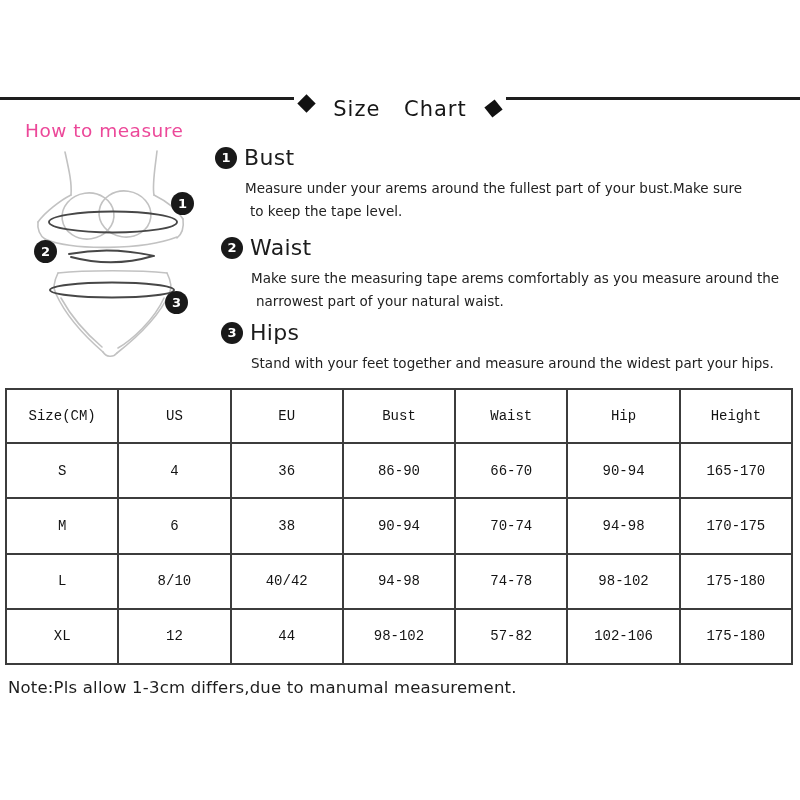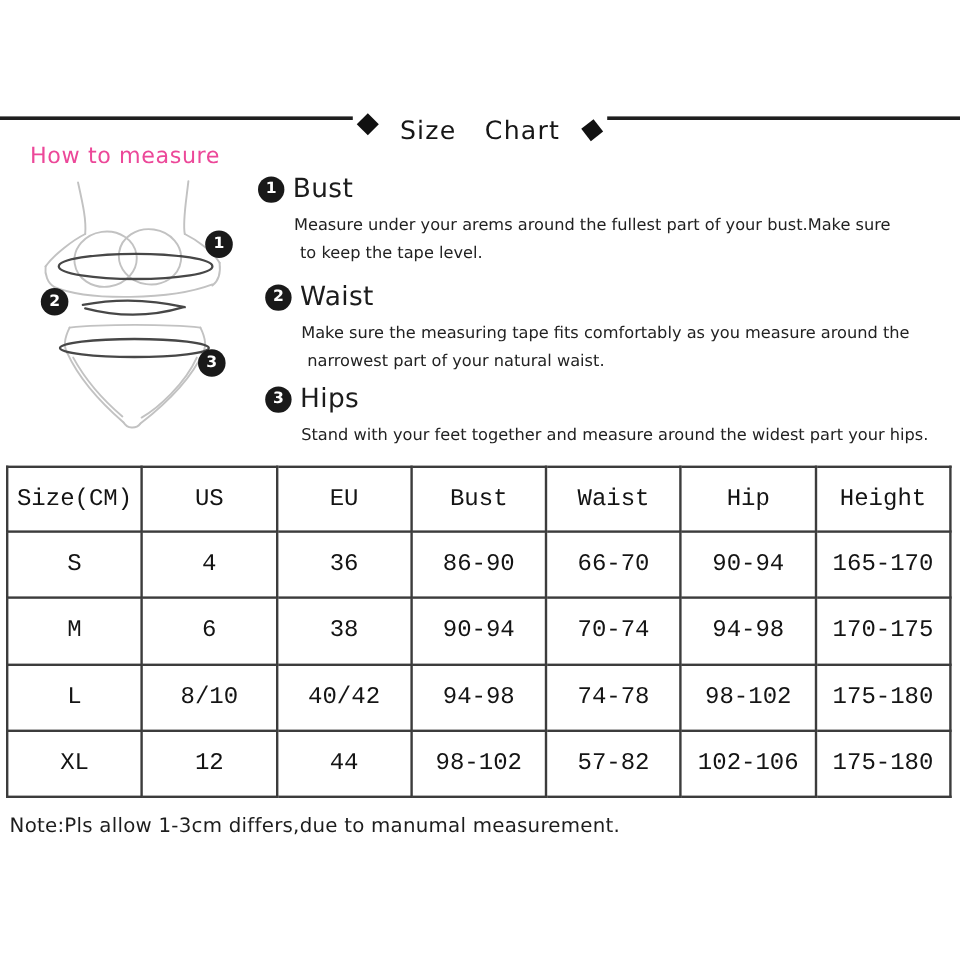--- a/index.html
+++ b/index.html
@@ -55,21 +55,21 @@
   }
   .section-title{font-size:22px;font-weight:500;color:#1c1c1c;letter-spacing:0.3px;}
   .section-desc{margin-left:30px;margin-top:7px;font-size:13.5px;line-height:23px;color:#222;font-weight:500;}
   .section-desc .line2{padding-left:5px;}
 
   
   .size-table{
     position:absolute;left:5px;top:388px;width:788px;height:277px;
     border-collapse:collapse;table-layout:fixed;
     font-family:"Liberation Mono","DejaVu Sans Mono",monospace;
-    font-size:20px;color:#141414;
+    font-size:14px;color:#141414;
   }
   .size-table th,.size-table td{
     border:2px solid #3c3c3c;text-align:center;vertical-align:middle;
     font-weight:normal;padding:0;
   }
   .size-table thead th{height:52px;}
   .size-table tbody td{height:53px;}
 
   
   .note{
@@ -138,21 +138,21 @@
       <div class="line2">to keep the tape level.</div>
     </div>
   </div>
 
   <div class="section" id="section-waist">
     <div class="section-head">
       <span class="section-num">2</span>
       <span class="section-title">Waist</span>
     </div>
     <div class="section-desc">
-      <div class="line1">Make sure the measuring tape fits comfortably as you measure around the</div>
+      <div class="line1">Make sure the measuring tape arems comfortably as you measure around the</div>
       <div class="line2">narrowest part of your natural waist.</div>
     </div>
   </div>
 
   <div class="section" id="section-hips">
     <div class="section-head">
       <span class="section-num">3</span>
       <span class="section-title">Hips</span>
     </div>
     <div class="section-desc">

